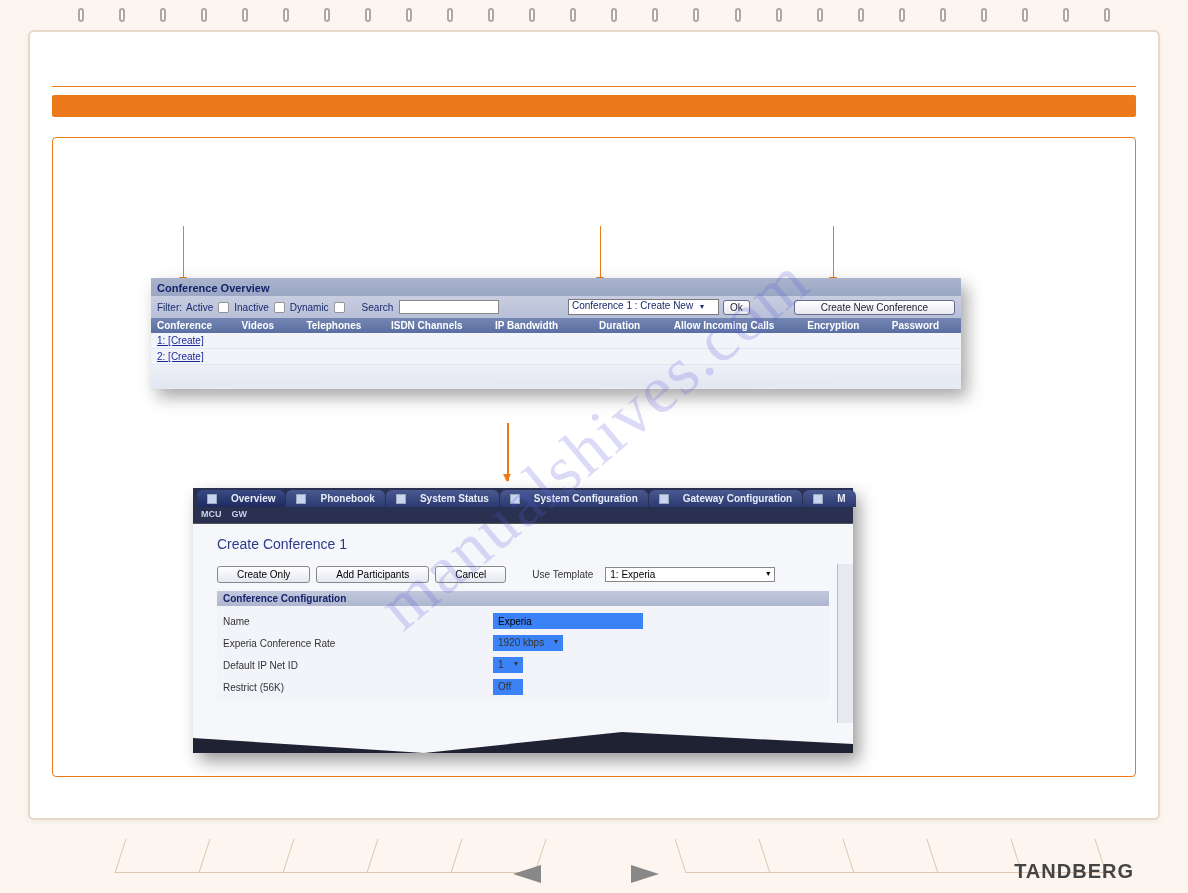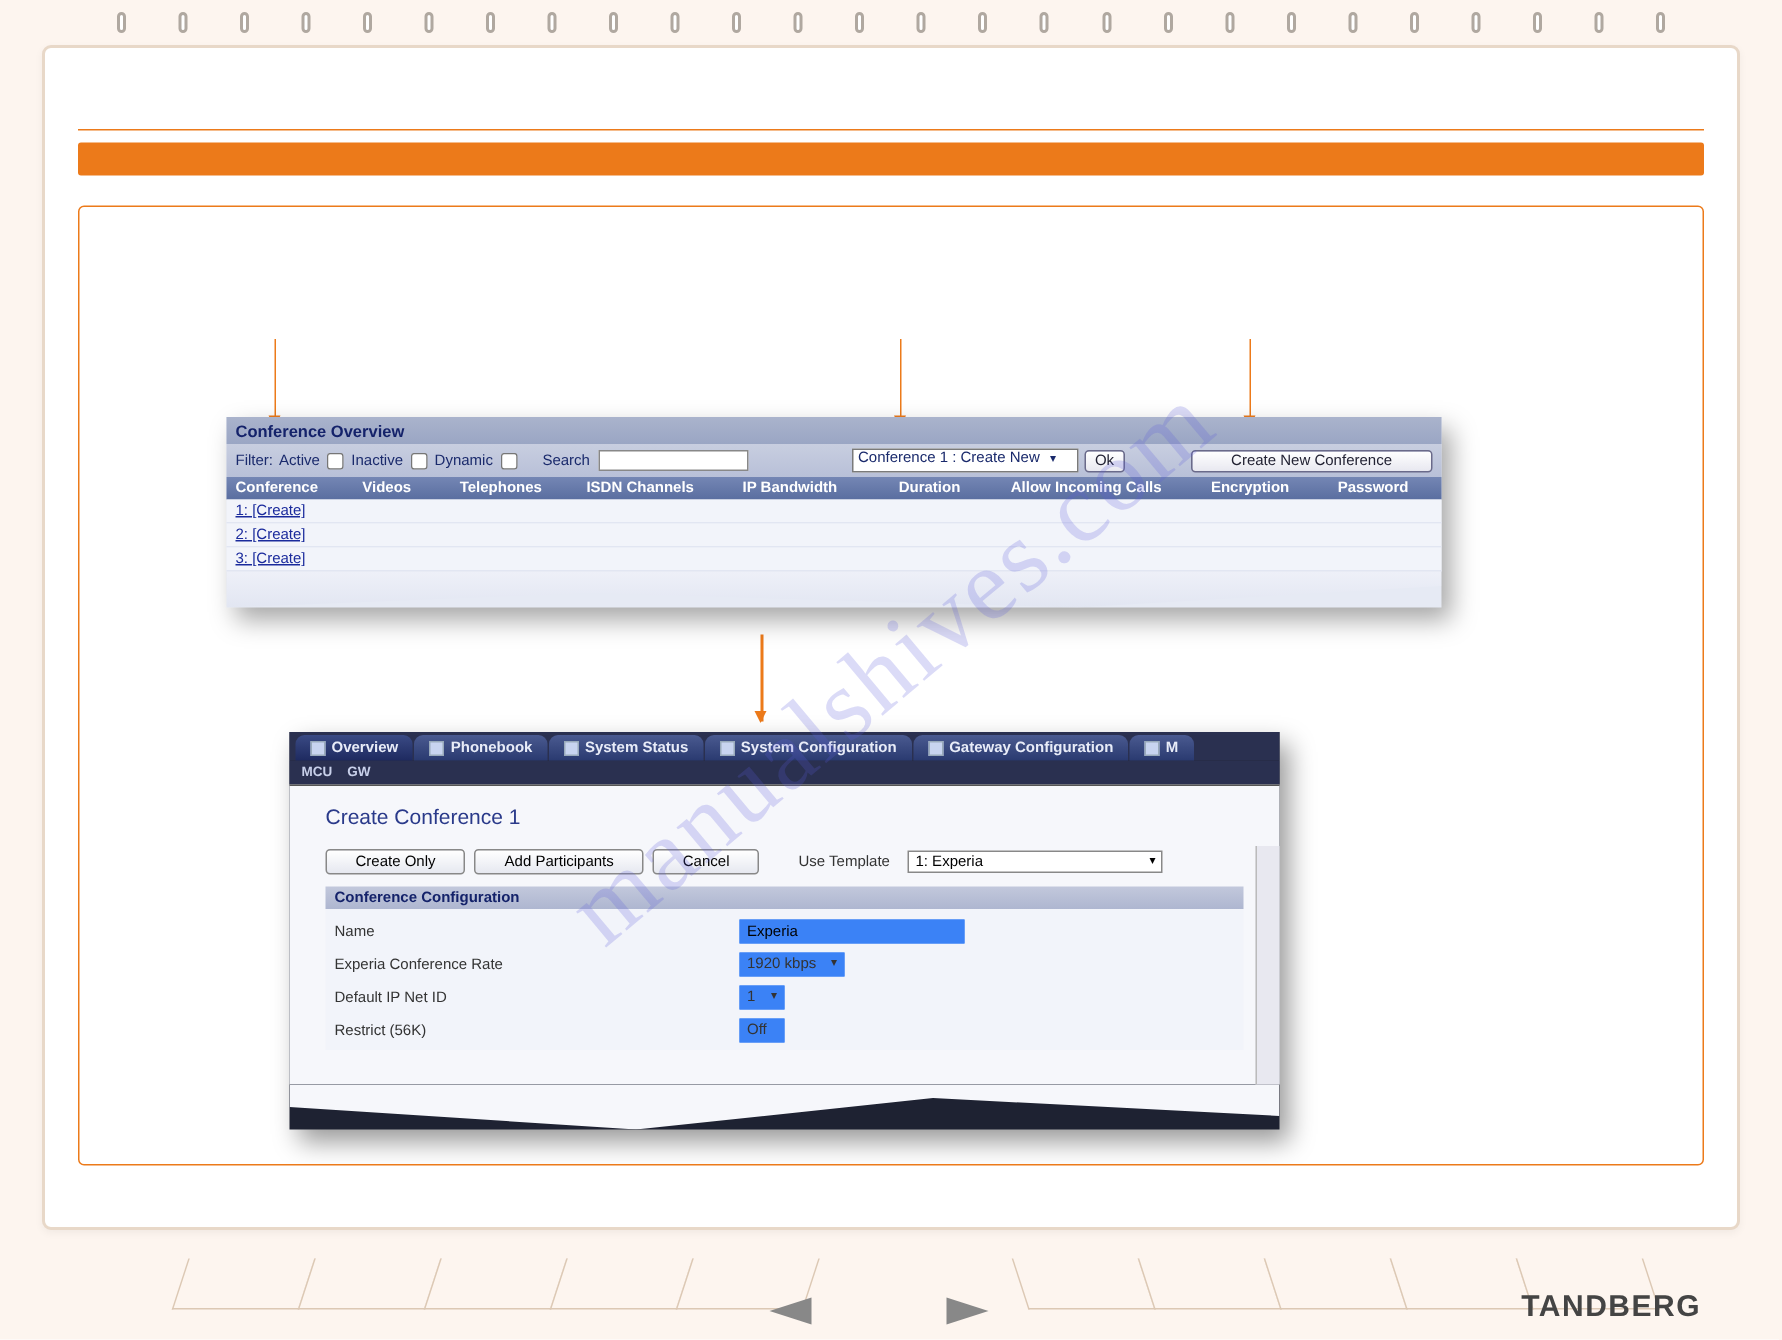--- a/index.html
+++ b/index.html
@@ -119,21 +119,21 @@
       background: #1e2232;
       font-size: 10px;
     }
     .s2-tabs {
       display: flex; background: #2a3050; padding: 2px 0 0 4px;
     }
     .s2-tab {
       background: linear-gradient(#4a5a90,#2a3a70);
       color: #e8ecf8; font-size: 10px; font-weight: bold;
       padding: 3px 10px; border-radius: 6px 6px 0 0;
-      margin-right: 1px; display: flex; align-items: center; gap: 4px;
+      margin-right: 1px; display: flex; align-items: center; gap: 14px;
       white-space: nowrap;
     }
     .s2-tab.sel { background: linear-gradient(#3a4a84,#1e2a60); }
     .s2-sub {
       background: #2a3050; color: #c8d0ea; font-size: 9px;
       padding: 2px 8px 4px; font-weight: bold;
     }
     .s2-body {
       background: #f6f7fb; padding: 12px 24px 0;
       min-height: 200px; position: relative;
@@ -293,21 +293,20 @@
         <span style="width:70px">Telephones</span>
         <span style="width:90px">ISDN Channels</span>
         <span style="width:90px">IP Bandwidth</span>
         <span style="width:60px">Duration</span>
         <span style="width:120px">Allow Incoming Calls</span>
         <span style="width:70px">Encryption</span>
         <span>Password</span>
       </div>
       <div class="s1-row"><a href="#">1: [Create]</a></div>
       <div class="s1-row"><a href="#">2: [Create]</a></div>
-      <div class="s1-row"><a href="#">3: [Create]</a></div>
       <div class="s1-tear"></div>
     </div>
 
     <div class="shot2">
       <div class="s2-tabs">
         <div class="s2-tab sel">
           <span class="icon-sq"></span>
           <span>Overview</span>
         </div>
         <div class="s2-tab">

